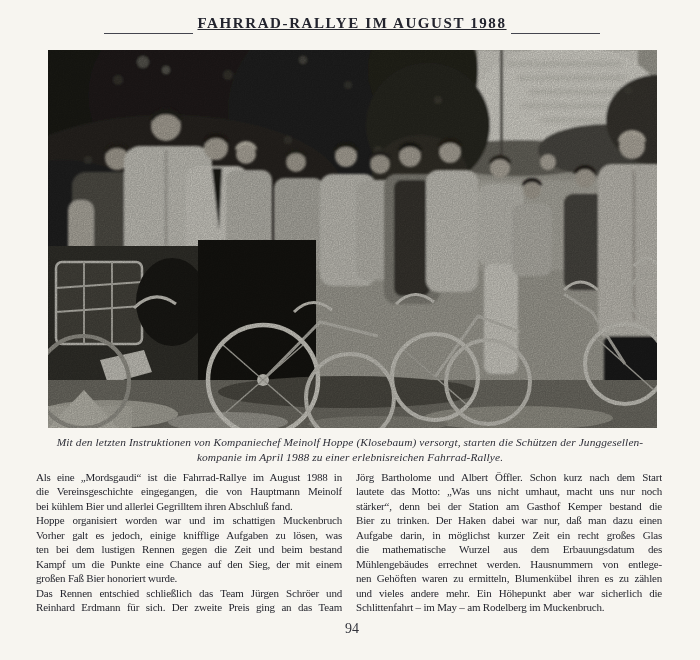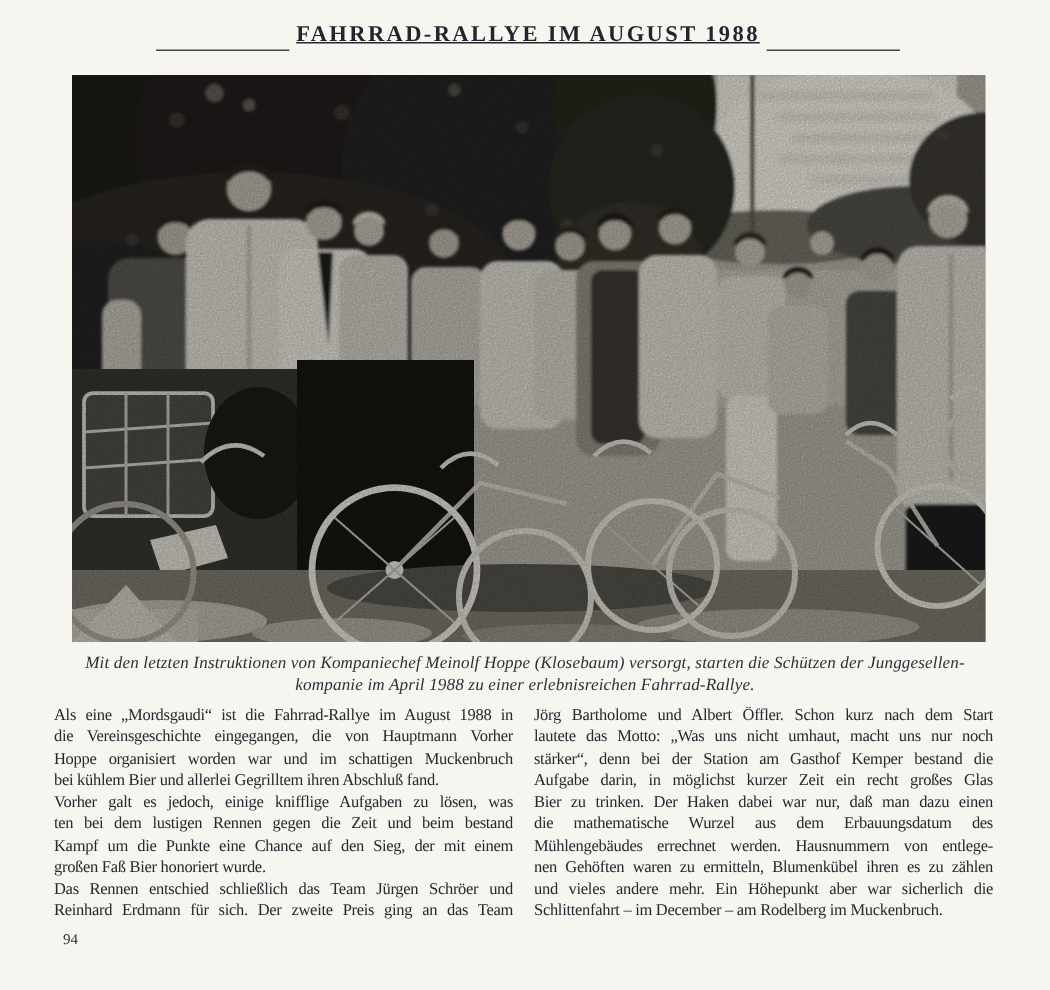--- a/index.html
+++ b/index.html
@@ -44,21 +44,21 @@
   .tline{
     font-size:11px;line-height:14.45px;height:14.45px;overflow:hidden;
     text-align:justify;text-align-last:justify;
     letter-spacing:-0.2px;color:#26272f;
   }
   .tline.pend{text-align:left;text-align-last:left;}
 
   
   .pageno{
     position:absolute;left:42px;top:621px;width:620px;
-    text-align:left;font-size:10px;color:#33343c;
+    text-align:center;font-size:14px;color:#33343c;
   }
 </style>
 </head>
 <body>
 
 <div class="page">
 
   <div class="hdr">
     <span class="rule"></span>
     <h1>FAHRRAD-RALLYE IM AUGUST 1988</h1>
@@ -251,39 +251,39 @@
     </svg>
   </div>
 
   <div class="caption">
     <div>Mit den letzten Instruktionen von Kompaniechef Meinolf Hoppe (Klosebaum) versorgt, starten die Schützen der Junggesellen-</div>
     <div>kompanie im April 1988 zu einer erlebnisreichen Fahrrad-Rallye.</div>
   </div>
 
   <div class="col col-left">
     <div class="tline">Als eine „Mordsgaudi“ ist die Fahrrad-Rallye im August 1988 in</div>
-    <div class="tline">die Vereinsgeschichte eingegangen, die von Hauptmann Vorher</div>
+    <div class="tline">die Vereinsgeschichte eingegangen, die von Hauptmann Meinolf</div>
+    <div class="tline pend">bei kühlem Bier und allerlei Gegrilltem ihren Abschluß fand.</div>
     <div class="tline">Hoppe organisiert worden war und im schattigen Muckenbruch</div>
-    <div class="tline pend">bei kühlem Bier und allerlei Gegrilltem ihren Abschluß fand.</div>
     <div class="tline">Vorher galt es jedoch, einige knifflige Aufgaben zu lösen, was</div>
     <div class="tline">ten bei dem lustigen Rennen gegen die Zeit und beim bestand</div>
     <div class="tline">Kampf um die Punkte eine Chance auf den Sieg, der mit einem</div>
     <div class="tline pend">großen Faß Bier honoriert wurde.</div>
     <div class="tline">Das Rennen entschied schließlich das Team Jürgen Schröer und</div>
     <div class="tline">Reinhard Erdmann für sich. Der zweite Preis ging an das Team</div>
   </div>
 
   <div class="col col-right">
     <div class="tline">Jörg Bartholome und Albert Öffler. Schon kurz nach dem Start</div>
     <div class="tline">lautete das Motto: „Was uns nicht umhaut, macht uns nur noch</div>
     <div class="tline">stärker“, denn bei der Station am Gasthof Kemper bestand die</div>
+    <div class="tline">Bier zu trinken. Der Haken dabei war nur, daß man dazu einen</div>
     <div class="tline">Aufgabe darin, in möglichst kurzer Zeit ein recht großes Glas</div>
-    <div class="tline">Bier zu trinken. Der Haken dabei war nur, daß man dazu einen</div>
     <div class="tline">die mathematische Wurzel aus dem Erbauungsdatum des</div>
     <div class="tline">Mühlengebäudes errechnet werden. Hausnummern von entlege-</div>
     <div class="tline">nen Gehöften waren zu ermitteln, Blumenkübel ihren es zu zählen</div>
     <div class="tline">und vieles andere mehr. Ein Höhepunkt aber war sicherlich die</div>
-    <div class="tline pend">Schlittenfahrt – im December – am Rodelberg im Muckenbruch.</div>
+    <div class="tline pend">Schlittenfahrt – im May – am Rodelberg im Muckenbruch.</div>
   </div>
 
   <div class="pageno">94</div>
 
 </div>
 
 </body></html>

